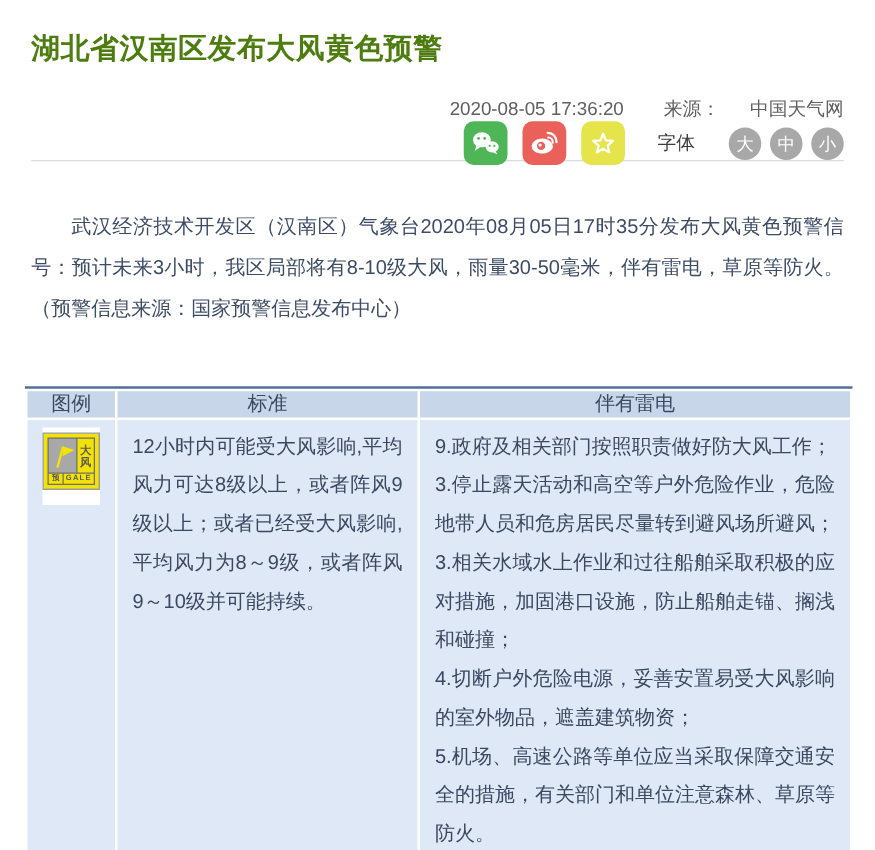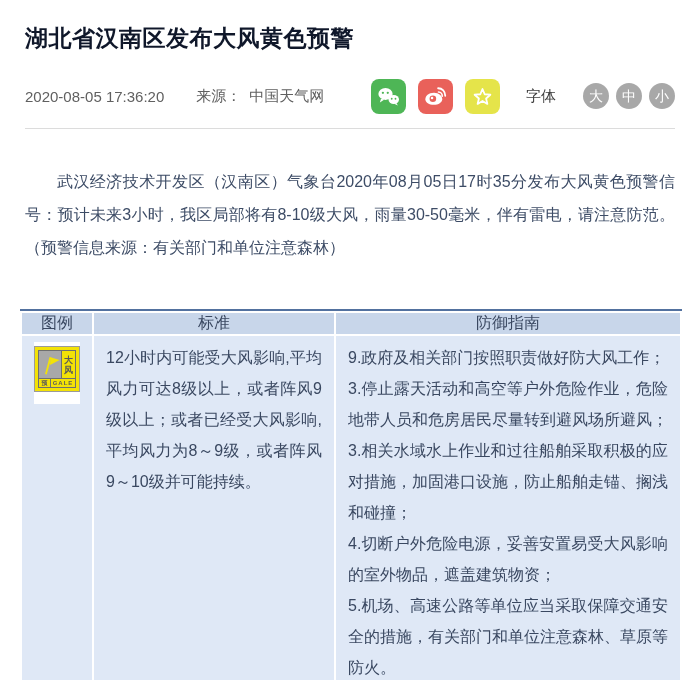--- a/index.html
+++ b/index.html
@@ -5,30 +5,30 @@
   html,body{margin:0;padding:0;background:#fff;}
   body{
     width:700px;height:680px;overflow:hidden;
     font-family:"Liberation Sans","DejaVu Sans",sans-serif;
     -webkit-font-smoothing:antialiased;
   }
   .page{padding:22px 25px 0 25px;}
 
   
   .title{
-    margin:0;font-size:23px;font-weight:bold;color:#0f172a;
+    margin:0;font-size:23px;font-weight:bold;color:#4d7c0f;
     line-height:32px;letter-spacing:.5px;
   }
   .meta-row{
     margin-top:24px;height:36px;
-    display:flex;align-items:center;justify-content:space-between;
+    display:flex;align-items:flex-end;justify-content:space-between;flex-direction:column;
   }
   .meta-left{display:flex;align-items:center;color:#606060;font-size:15px;}
   .meta-date{margin-right:32px;}
-  .meta-src-label{margin-right:8px;}
+  .meta-src-label{margin-right:24px;}
   .meta-right{display:flex;align-items:center;}
   .share-btn{
     width:35px;height:35px;border-radius:8px;margin-right:12px;
     display:flex;align-items:center;justify-content:center;
     border:none;cursor:pointer;padding:0;
   }
   .share-wechat{background:#4eb656;}
   .share-weibo{background:#e9615a;}
   .share-star{background:#e5e44a;}
   .font-ctl{display:flex;align-items:center;margin-left:14px;}
@@ -144,33 +144,33 @@
         <span class="font-label">字体</span>
         <button class="font-circle">大</button>
         <button class="font-circle">中</button>
         <button class="font-circle">小</button>
       </div>
     </div>
   </div>
 
   <div class="divider"></div>
 
-  <p class="article-p">武汉经济技术开发区（汉南区）气象台2020年08月05日17时35分发布大风黄色预警信号：预计未来3小时，我区局部将有8-10级大风，雨量30-50毫米，伴有雷电，请注意防范。（预警信息来源：有关部门和单位注意森林）</p>
+  <p class="article-p">武汉经济技术开发区（汉南区）气象台2020年08月05日17时35分发布大风黄色预警信号：预计未来3小时，我区局部将有8-10级大风，雨量30-50毫米，伴有雷电，草原等防火。（预警信息来源：国家预警信息发布中心）</p>
 
   <table class="warn">
     <colgroup>
         <col style="width:70px">
         <col style="width:240px">
         <col style="width:344px">
       </colgroup>
     <thead>
       <tr>
         <th>图例</th>
         <th>标准</th>
-        <th>防御指南</th>
+        <th>伴有雷电</th>
       </tr>
     </thead>
     <tbody>
       <tr>
         <td class="legend-cell">
           <div class="legend-img">
             <div class="sign">
               <div class="sign-row1">
                 <div class="sign-flagbox">
                   <svg width="22" height="22" viewBox="0 0 24 24">

